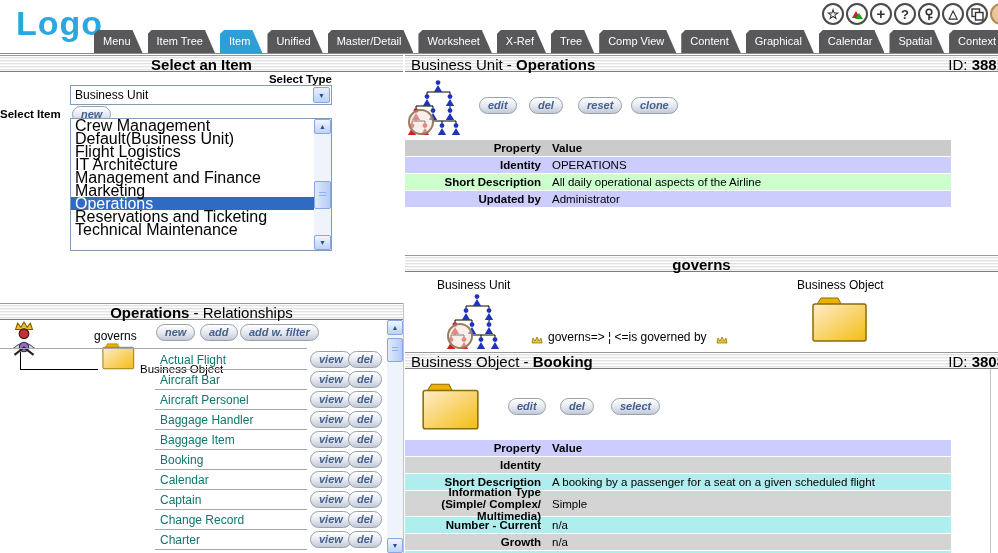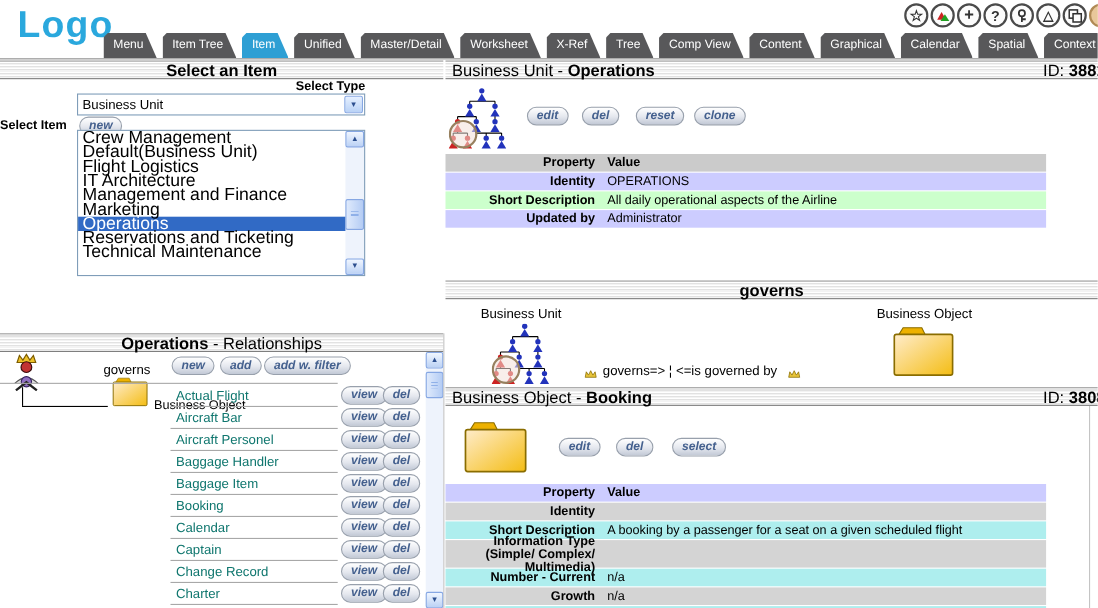--- a/index.html
+++ b/index.html
@@ -351,20 +351,21 @@
   <div class="prow bg-gray">
     <span class="pl">Identity</span>
     <span class="pv"></span>
   </div>
   <div class="prow bg-cyan">
     <span class="pl">Short Description</span>
     <span class="pv">A booking by a passenger for a seat on a given scheduled flight</span>
   </div>
   <div class="prow tall bg-gray">
     <span class="pl">Information Type (Simple/ Complex/ Multimedia)</span>
+    <span class="pv">Simple</span>
   </div>
   <div class="prow bg-cyan">
     <span class="pl">Number - Current</span>
     <span class="pv">n/a</span>
   </div>
   <div class="prow bg-gray">
     <span class="pl">Growth</span>
     <span class="pv">n/a</span>
   </div>
   <div class="prow sliver bg-cyan"></div>

